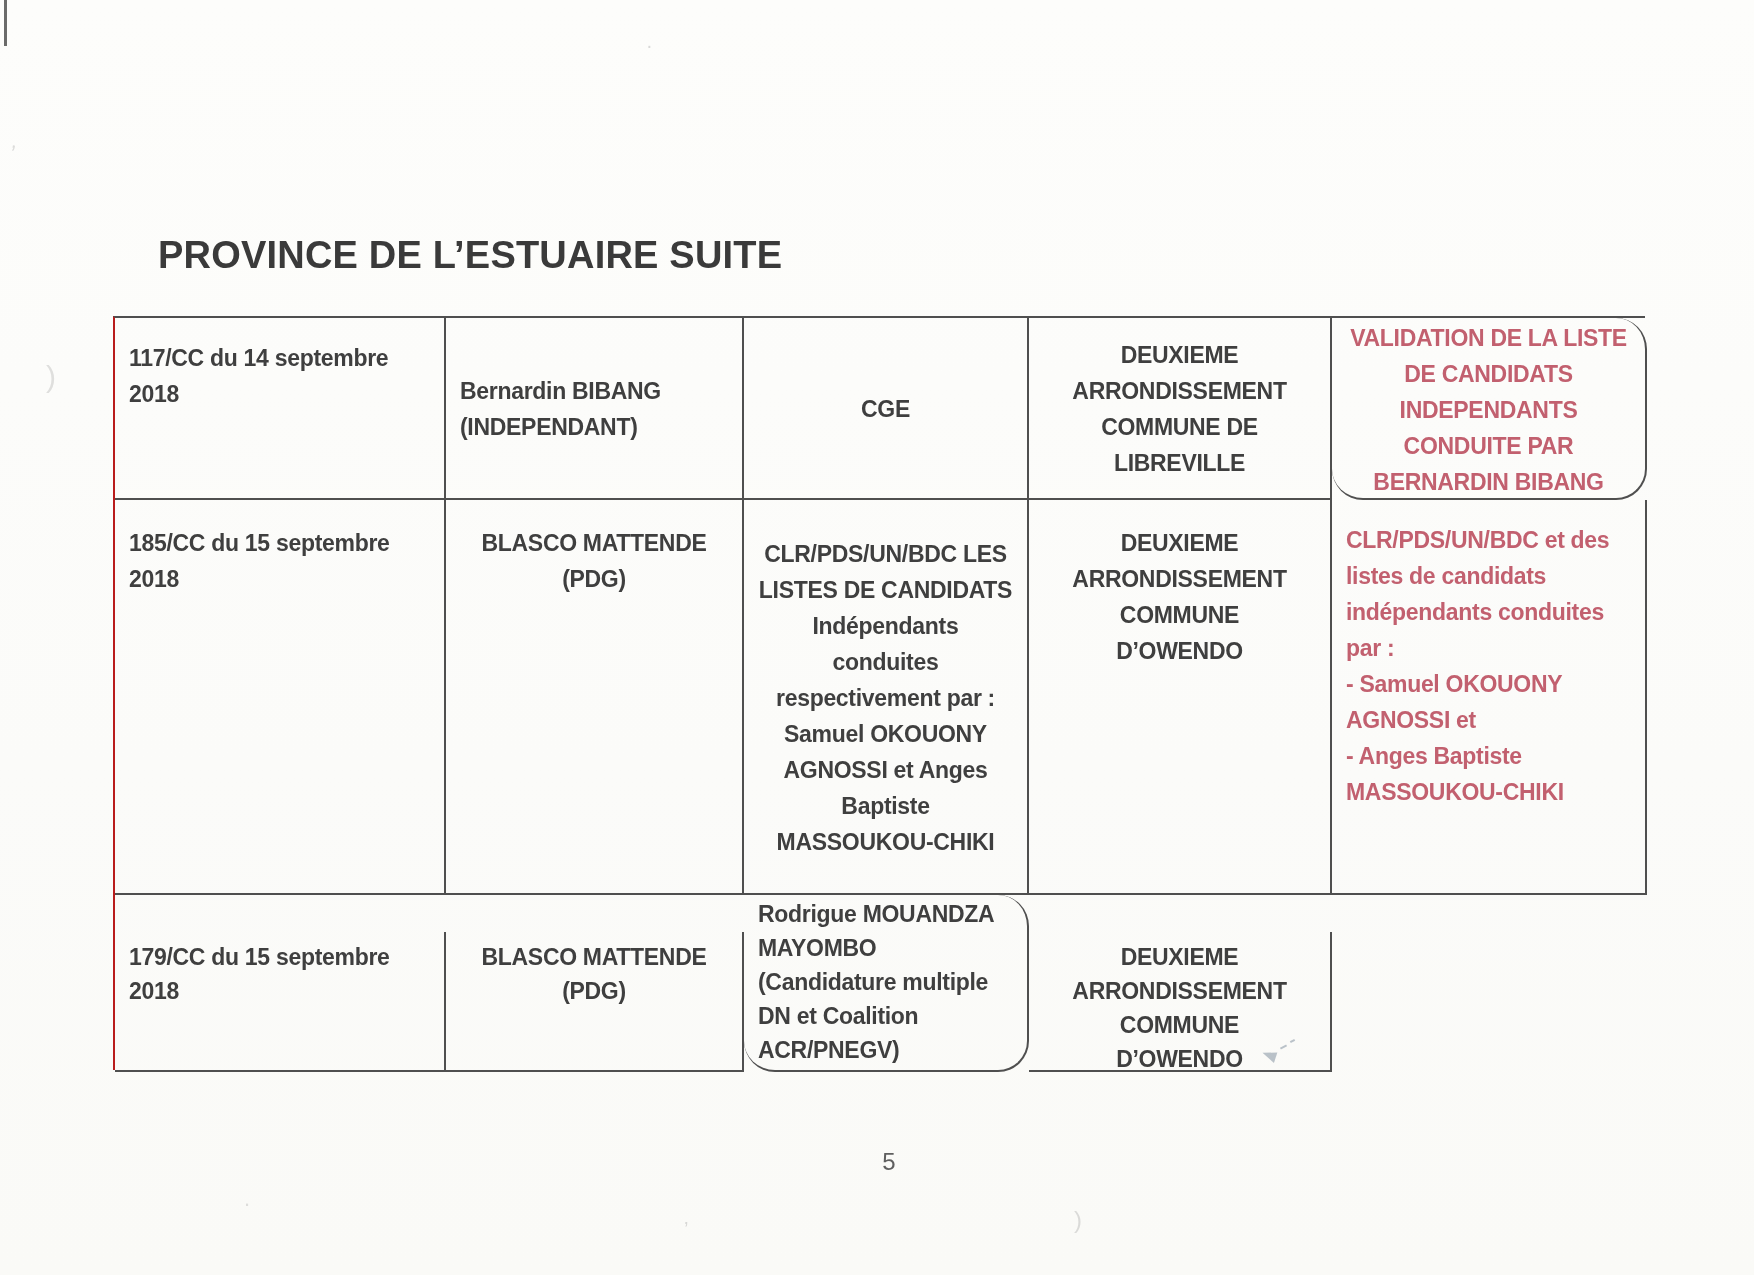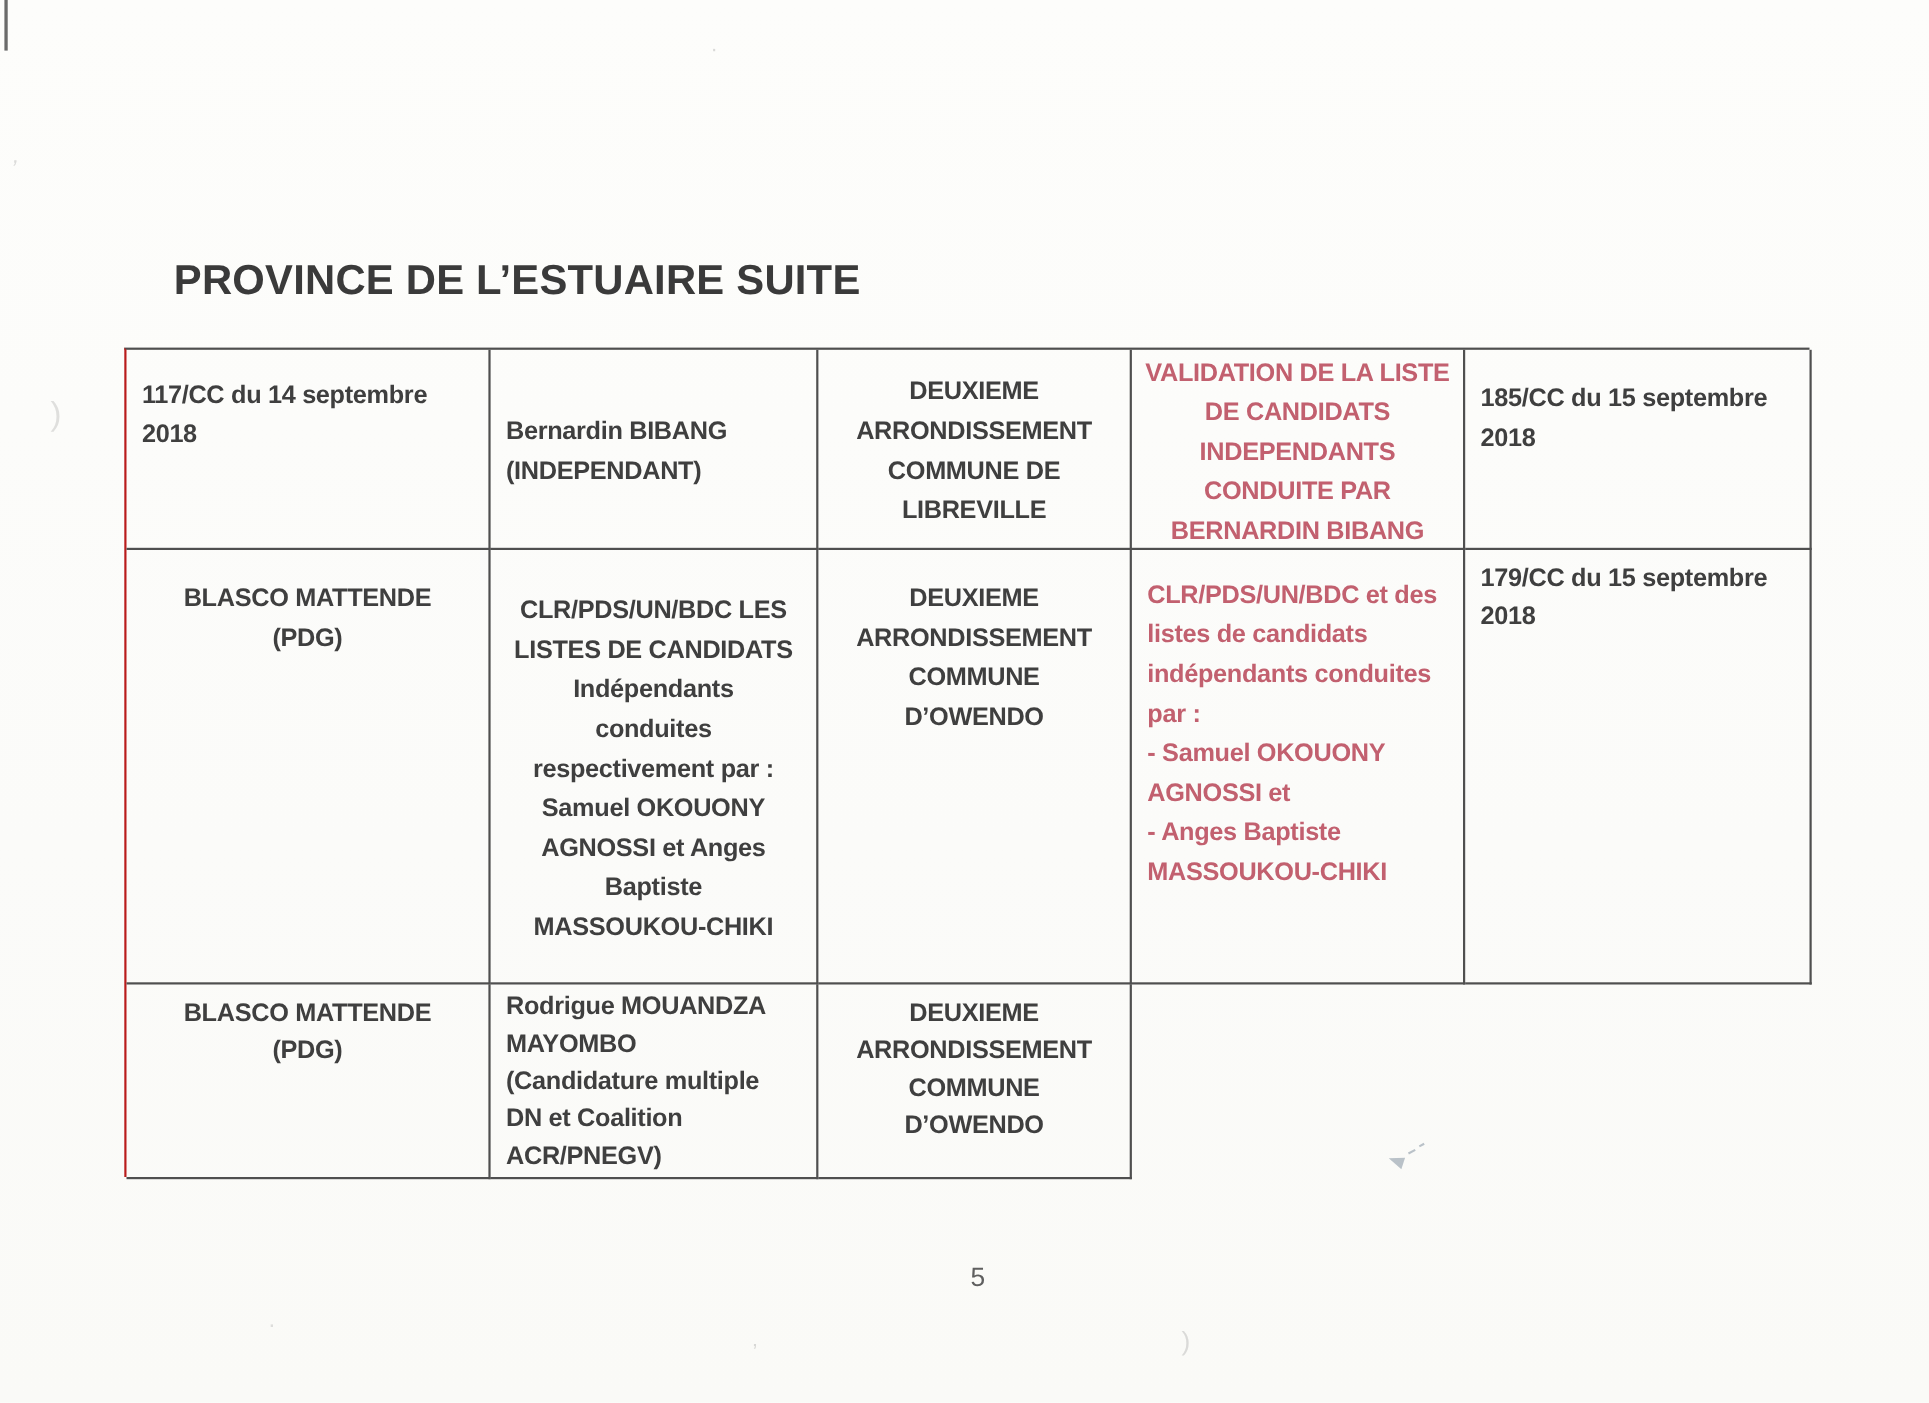--- a/index.html
+++ b/index.html
@@ -31,24 +31,24 @@
     box-sizing:border-box;
     padding:6px 8px 4px 8px;
     font-size:23px;font-weight:700;line-height:36px;letter-spacing:-0.3px;
     display:flex;flex-direction:column;
     white-space:pre-wrap;
     overflow:hidden;
   }
   .al{text-align:left;padding-left:14px;}
   .ac{text-align:center;}
   .vc{justify-content:center;}
-  .vt-sm{padding-top:8px;}
+  .vt-sm{padding-top:8px;margin-top:37px;}
   .vt-md{padding-top:22px;}
   .vt-lg{padding-top:25px;}
-  .tight{padding-top:2px;}
+  .tight{padding-top:2px;border-radius:31px;}
   .red{color:#c2606f;}
   .row3{line-height:34px;}
 
   .page-num{
     position:absolute;left:877px;top:1148px;width:24px;text-align:center;
     font-size:24px;color:#5f5f5f;font-weight:400;
   }
 
   
   .art{position:absolute;color:#8a8a8a;font-weight:400;pointer-events:none;}
@@ -74,20 +74,21 @@
 <div class="paper"></div>
 
 <div class="doc-title">PROVINCE DE L’ESTUAIRE SUITE</div>
 
 <div class="ctable">
 
   <div class="cell al vt-md"><span>117/CC du 14 septembre
 2018</span></div>
   <div class="cell al vc"><span>Bernardin BIBANG
 (INDEPENDANT)</span></div>
+  <div class="cell ac vc"><span>CGE</span></div>
   <div class="cell ac vc"><span>DEUXIEME
 ARRONDISSEMENT
 COMMUNE DE
 LIBREVILLE</span></div>
   <div class="cell ac red tight"><span>VALIDATION DE LA LISTE
 DE CANDIDATS
 INDEPENDANTS
 CONDUITE PAR
 BERNARDIN BIBANG</span></div>
 

